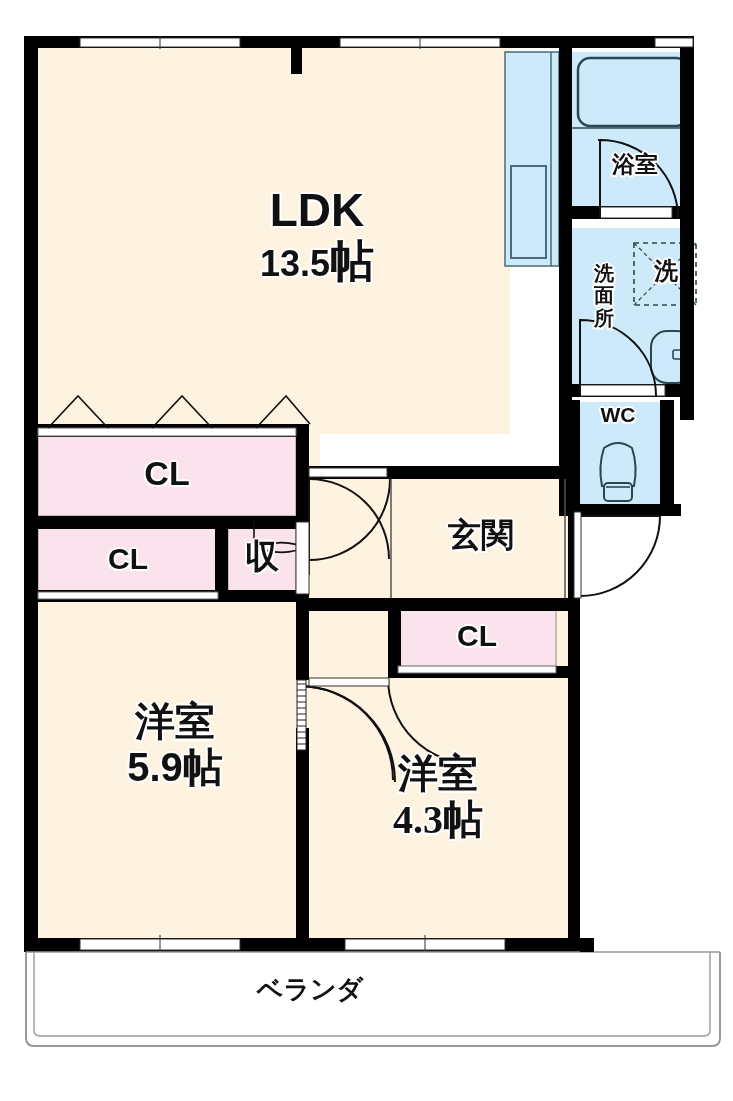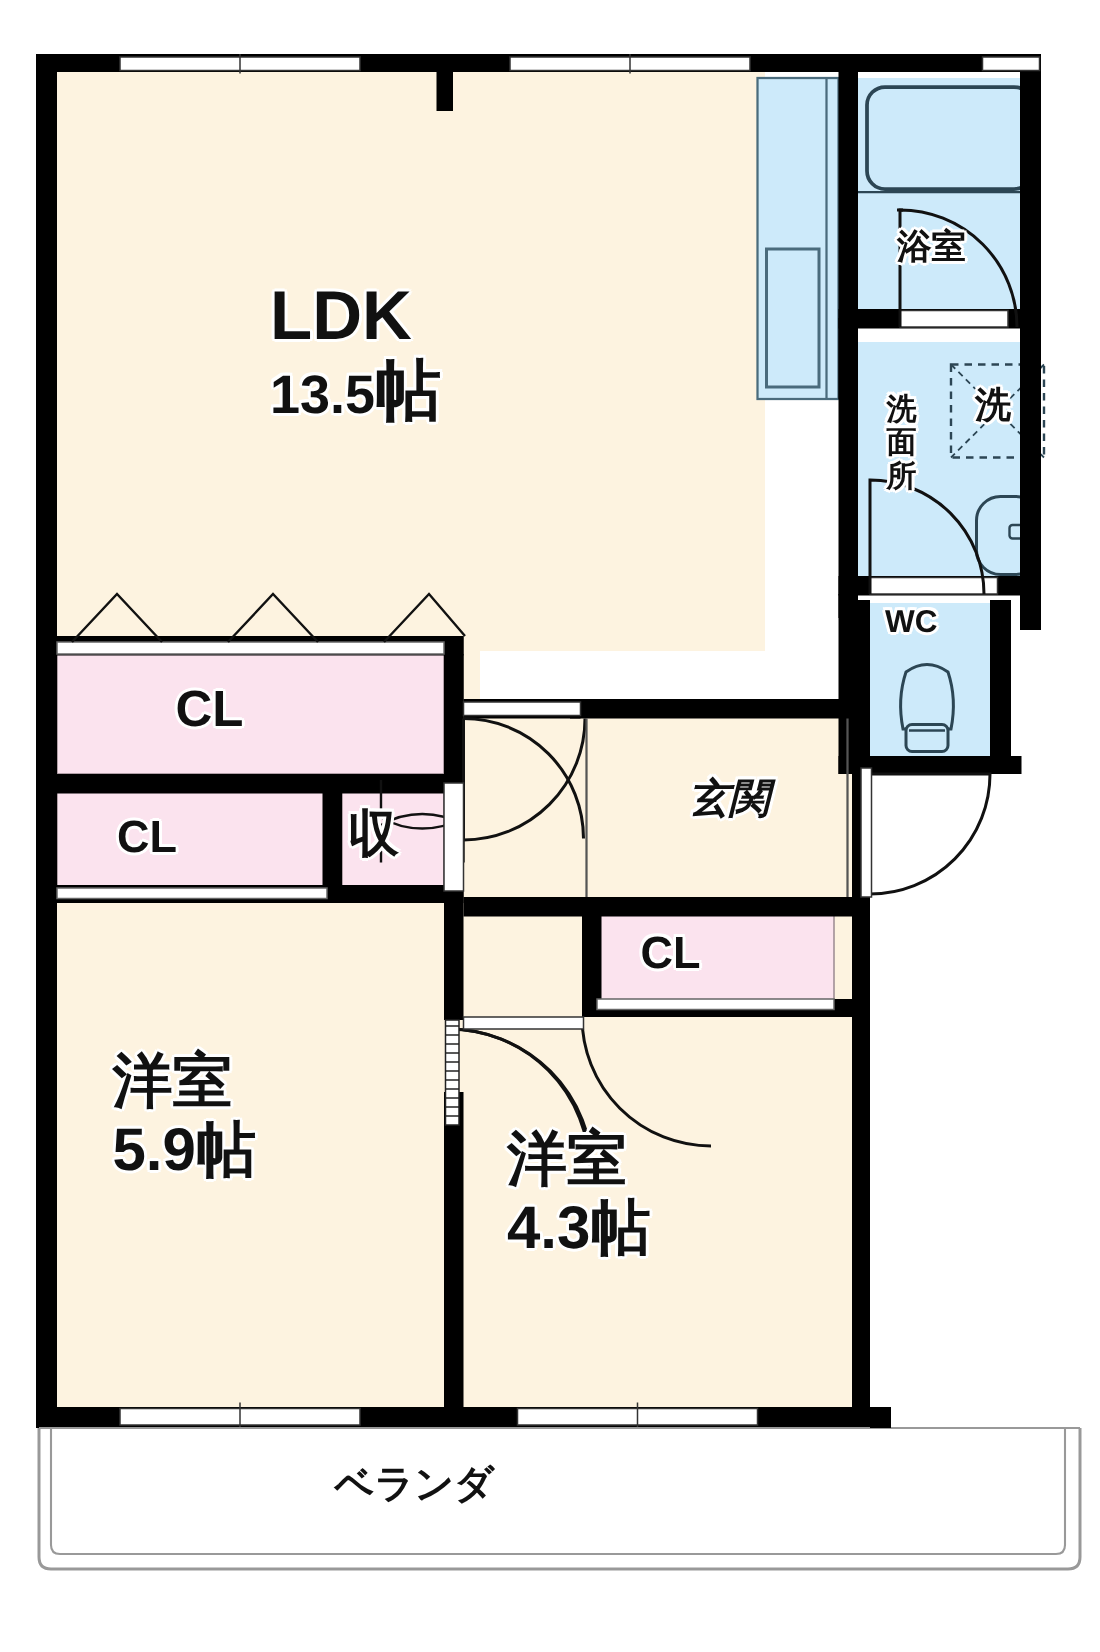--- a/index.html
+++ b/index.html
@@ -1,19 +1,19 @@
 <!DOCTYPE html>
 <html><head>
 <meta charset="utf-8">
 <style>
   html,body{margin:0;padding:0;background:#ffffff;}
   body{font-family:"Liberation Sans","DejaVu Sans",sans-serif;}
   #plan{position:relative;width:733px;height:1101px;background:#ffffff;overflow:hidden;}
   #plan svg{position:absolute;left:0;top:0;}
-  .lbl{position:absolute;color:#111111;font-weight:bold;white-space:nowrap;
+  .lbl{position:absolute;color:#111111;font-weight:bold;text-align:center;white-space:nowrap;
        text-shadow:
          2px 0 0 #fff,-2px 0 0 #fff,0 2px 0 #fff,0 -2px 0 #fff,
          1.5px 1.5px 0 #fff,-1.5px 1.5px 0 #fff,1.5px -1.5px 0 #fff,-1.5px -1.5px 0 #fff;
        pointer-events:none;line-height:1.05;}
   .lbl span{display:inline-block;}
 </style>
 </head>
 <body>
 
 <div id="plan">
@@ -205,38 +205,38 @@
 
     <g>
       <path d="M26 952 L26 1038 Q26 1046 34 1046 L712 1046 Q720 1046 720 1038 L720 952" fill="#ffffff" stroke="#999999" stroke-width="2"></path>
       <path d="M34 952 L34 1030 Q34 1036 40 1036 L704 1036 Q710 1036 710 1030 L710 952" fill="none" stroke="#999999" stroke-width="1.4"></path>
       <line x1="26" y1="952" x2="720" y2="952" stroke="#999999" stroke-width="1.4"></line>
       <rect x="580" y="938" width="14" height="14" fill="#000"></rect>
     </g>
 
   </svg>
 
-  <div class="lbl" style="left:180px;top:186px;width:250px;font-size:46px;">
+  <div class="lbl" style="left:192px;top:186px;width:250px;font-size:46px;">
     <div>LDK</div>
     <div style="font-size:0;margin-top:4px;">
       <span style="font-size:36px;">13.5</span><span style="font-size:44px;">帖</span>
     </div>
   </div>
 
   <div class="lbl" style="left:75px;top:700px;width:200px;font-size:40px;">
     <div>洋室</div>
     <div style="font-size:0;margin-top:4px;">
       <span style="font-size:40px;">5.9</span><span style="font-size:40px;">帖</span>
     </div>
   </div>
 
   <div class="lbl" style="left:338px;top:752px;width:200px;font-size:40px;">
     <div>洋室</div>
     <div style="font-size:0;margin-top:4px;">
-      <span style="font-size:40px;">4.3</span><span style="font-size:40px;">帖</span>
+      <span style="font-size:40px;font-family:Liberation Serif, serif;">4.3</span><span style="font-size:40px;">帖</span>
     </div>
   </div>
 
   <div class="lbl" style="left:117px;top:456px;width:100px;font-size:34px;">CL</div>
 
   <div class="lbl" style="left:78px;top:543px;width:100px;font-size:30px;">CL</div>
 
   <div class="lbl" style="left:232px;top:539px;width:60px;font-size:34px;">収</div>
 
   <div class="lbl" style="left:427px;top:620px;width:100px;font-size:30px;">CL</div>
@@ -246,17 +246,17 @@
   <div class="lbl" style="left:591px;top:262px;width:26px;font-size:20px;line-height:1.12;">
     <span style="display:block;">洗</span>
     <span style="display:block;">面</span>
     <span style="display:block;">所</span>
   </div>
 
   <div class="lbl" style="left:650px;top:258px;width:32px;font-size:24px;">洗</div>
 
   <div class="lbl" style="left:590px;top:404px;width:56px;font-size:21px;">WC</div>
 
-  <div class="lbl" style="left:459px;top:518px;width:92px;font-size:27px;font-style:italic;">玄関</div>
-
-  <div class="lbl" style="left:223px;top:976px;width:140px;font-size:26px;">ベランダ</div>
+  <div class="lbl" style="left:435px;top:518px;width:92px;font-size:33px;">玄関</div>
+
+  <div class="lbl" style="left:240px;top:976px;width:140px;font-size:26px;">ベランダ</div>
 
 </div>
 
 </body></html>

